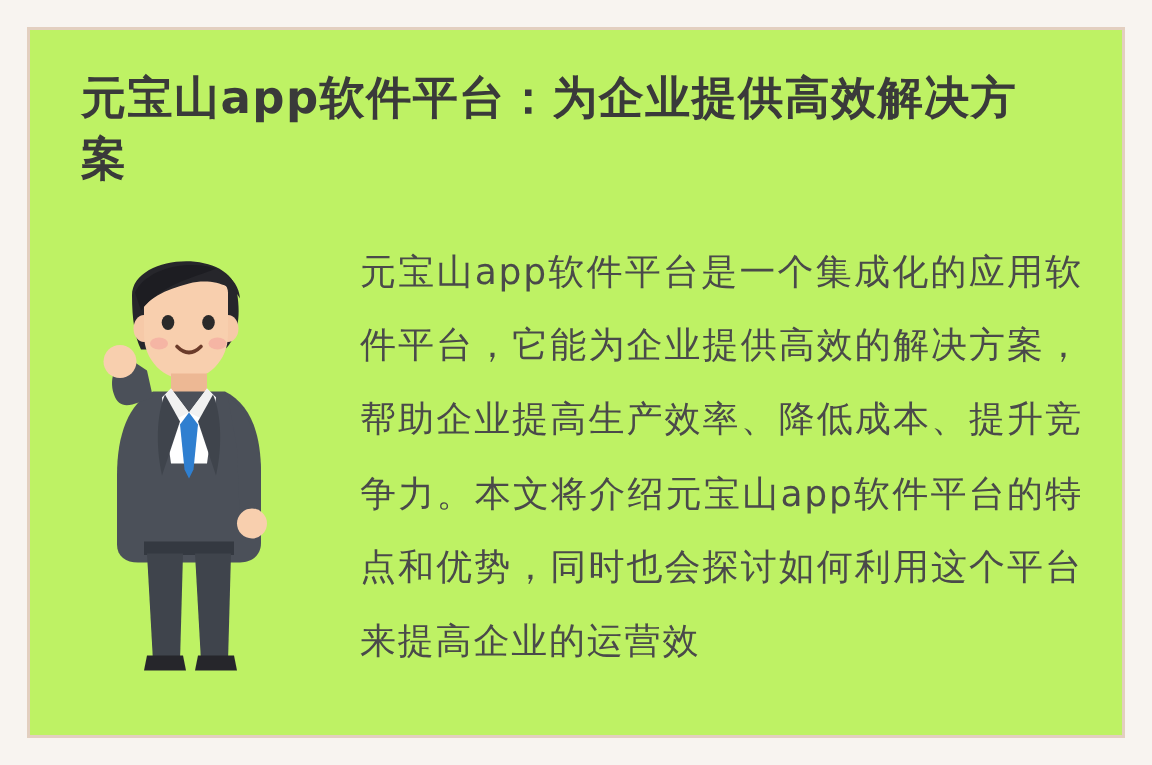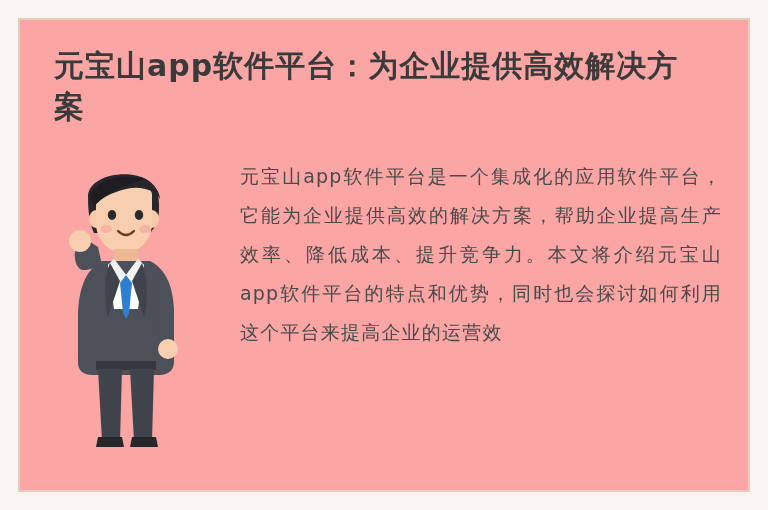--- a/index.html
+++ b/index.html
@@ -20,21 +20,21 @@
     box-sizing: border-box;
     background: #f8f4f0;
     padding: 18px;
   }
   .inner-frame {
     position: relative;
     width: 100%;
     height: 100%;
     box-sizing: border-box;
     border: 2px solid #e3cfc0;
-    background: #fca5a5;
+    background: #bef264;
     padding: 20px 26px;
   }
   .article-title {
     font-family: "DejaVu Sans", sans-serif;
     font-size: 30px;
     line-height: 1.35;
     font-weight: 700;
     color: #3a3a3a;
     letter-spacing: 1px;
     margin: 6px 0 0 8px;
@@ -47,21 +47,21 @@
   }
   .illustration {
     width: 180px;
     min-width: 180px;
     height: 300px;
     position: relative;
   }
   .article-body {
     flex: 1;
     font-family: "DejaVu Sans", sans-serif;
-    font-size: 19px;
+    font-size: 24px;
     line-height: 2.05;
     color: #4a4a4a;
     letter-spacing: 1.2px;
     padding-left: 14px;
     padding-top: 8px;
     max-height: 290px;
     overflow: hidden;
     text-align: justify;
   }
   .character-svg {

